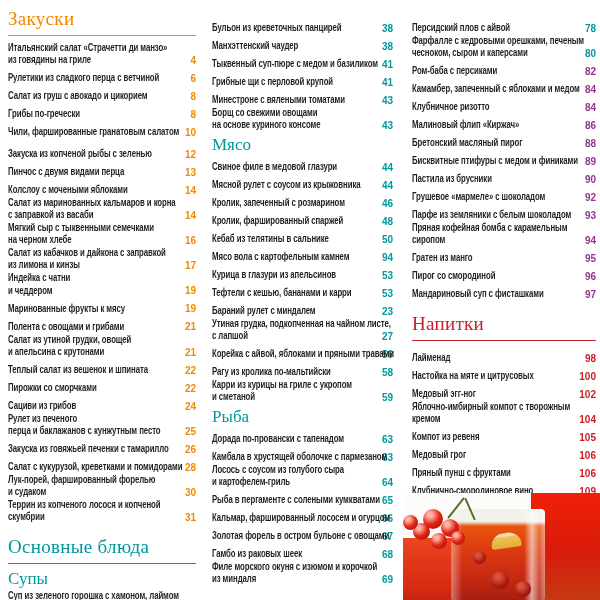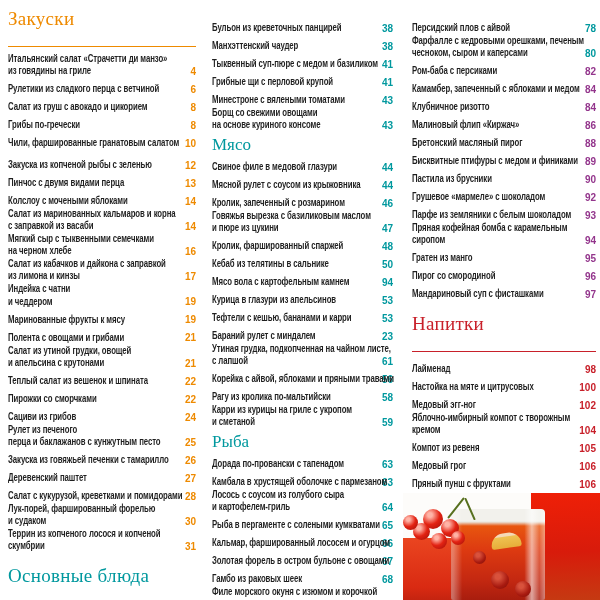--- a/index.html
+++ b/index.html
@@ -3,21 +3,21 @@
 <meta charset="utf-8">
 <style>
   html,body{margin:0;padding:0;background:#e9e9e9;}
   #page{position:relative;width:600px;height:600px;background:#ffffff;overflow:hidden;
         font-family:"Liberation Sans",sans-serif;}
   .col{position:absolute;top:8px;}
   #c1{left:8px;width:188px;}
   #c2{left:212px;width:181px;padding-top:9px;}
   #c3{left:412px;width:184px;padding-top:9px;}
   .section{font-family:"Liberation Serif",serif;font-size:19px;line-height:21px;
-           letter-spacing:.3px;padding-bottom:17px;border-bottom:1.5px solid;margin:12px 0 6px;}
+           letter-spacing:.3px;padding-bottom:6px;border-bottom:1.5px solid;margin:12px 0 6px;}
   .section.first{margin-top:0;}
   .subsection{font-family:"Liberation Serif",serif;font-size:17px;line-height:18px;margin:4px 0 2px;}
   .entry{display:flex;justify-content:space-between;align-items:flex-end;}
   .t{flex:1 1 auto;min-width:0;}
   .t>span{display:inline-block;transform:scaleX(.78);transform-origin:0 100%;white-space:pre;
           font-size:10px;font-weight:bold;line-height:12.1px;letter-spacing:-.1px;color:#1f1f1f;}
   .pg{flex:0 0 auto;font-size:10px;font-weight:bold;line-height:12.1px;padding-left:4px;}
   
   #photo{position:absolute;right:0;bottom:0;width:197px;height:107px;overflow:hidden;background:#fdfcfa;}
   .ph{position:absolute;}
@@ -123,24 +123,20 @@
       <div class="entry">
         <div class="t"><span>Рулет из печеного
 перца и баклажанов с кунжутным песто</span></div>
         <div class="pg" style="color: rgb(238, 138, 0);">25</div>
       </div>
       <div class="entry">
         <div class="t"><span>Закуска из говяжьей печенки с тамарилло</span></div>
         <div class="pg" style="color: rgb(238, 138, 0);">26</div>
       </div>
       <div class="entry">
-        <div class="t"><span>Деревенский паштет</span></div>
-        <div class="pg" style="color: rgb(238, 138, 0);">27</div>
-      </div>
-      <div class="entry">
         <div class="t"><span>Салат с кукурузой, креветками и помидорами</span></div>
         <div class="pg" style="color: rgb(238, 138, 0);">28</div>
       </div>
       <div class="entry">
         <div class="t"><span>Лук-порей, фаршированный форелью
 и судаком</span></div>
         <div class="pg" style="color: rgb(238, 138, 0);">30</div>
       </div>
       <div class="entry">
         <div class="t"><span>Террин из копченого лосося и копченой
@@ -187,25 +183,20 @@
       </div>
       <div class="entry">
         <div class="t"><span>Мясной рулет с соусом из крыжовника</span></div>
         <div class="pg" style="color: rgb(0, 152, 158);">44</div>
       </div>
       <div class="entry">
         <div class="t"><span>Кролик, запеченный с розмарином</span></div>
         <div class="pg" style="color: rgb(0, 152, 158);">46</div>
       </div>
       <div class="entry">
-        <div class="t"><span>Говяжья вырезка с базиликовым маслом
-и пюре из цукини</span></div>
-        <div class="pg" style="color: rgb(0, 152, 158);">47</div>
-      </div>
-      <div class="entry">
         <div class="t"><span>Кролик, фаршированный спаржей</span></div>
         <div class="pg" style="color: rgb(0, 152, 158);">48</div>
       </div>
       <div class="entry">
         <div class="t"><span>Кебаб из телятины в сальнике</span></div>
         <div class="pg" style="color: rgb(0, 152, 158);">50</div>
       </div>
       <div class="entry">
         <div class="t"><span>Мясо вола с картофельным камнем</span></div>
         <div class="pg" style="color: rgb(0, 152, 158);">94</div>
@@ -218,21 +209,21 @@
         <div class="t"><span>Тефтели с кешью, бананами и карри</span></div>
         <div class="pg" style="color: rgb(0, 152, 158);">53</div>
       </div>
       <div class="entry">
         <div class="t"><span>Бараний рулет с миндалем</span></div>
         <div class="pg" style="color: rgb(0, 152, 158);">23</div>
       </div>
       <div class="entry">
         <div class="t"><span>Утиная грудка, подкопченная на чайном листе,
 с лапшой</span></div>
-        <div class="pg" style="color: rgb(0, 152, 158);">61</div>
+        <div class="pg" style="color: rgb(0, 152, 158);">27</div>
       </div>
       <div class="entry">
         <div class="t"><span>Корейка с айвой, яблоками и пряными травами</span></div>
         <div class="pg" style="color: rgb(0, 152, 158);">56</div>
       </div>
       <div class="entry">
         <div class="t"><span>Рагу из кролика по-мальтийски</span></div>
         <div class="pg" style="color: rgb(0, 152, 158);">58</div>
       </div>
       <div class="entry">

